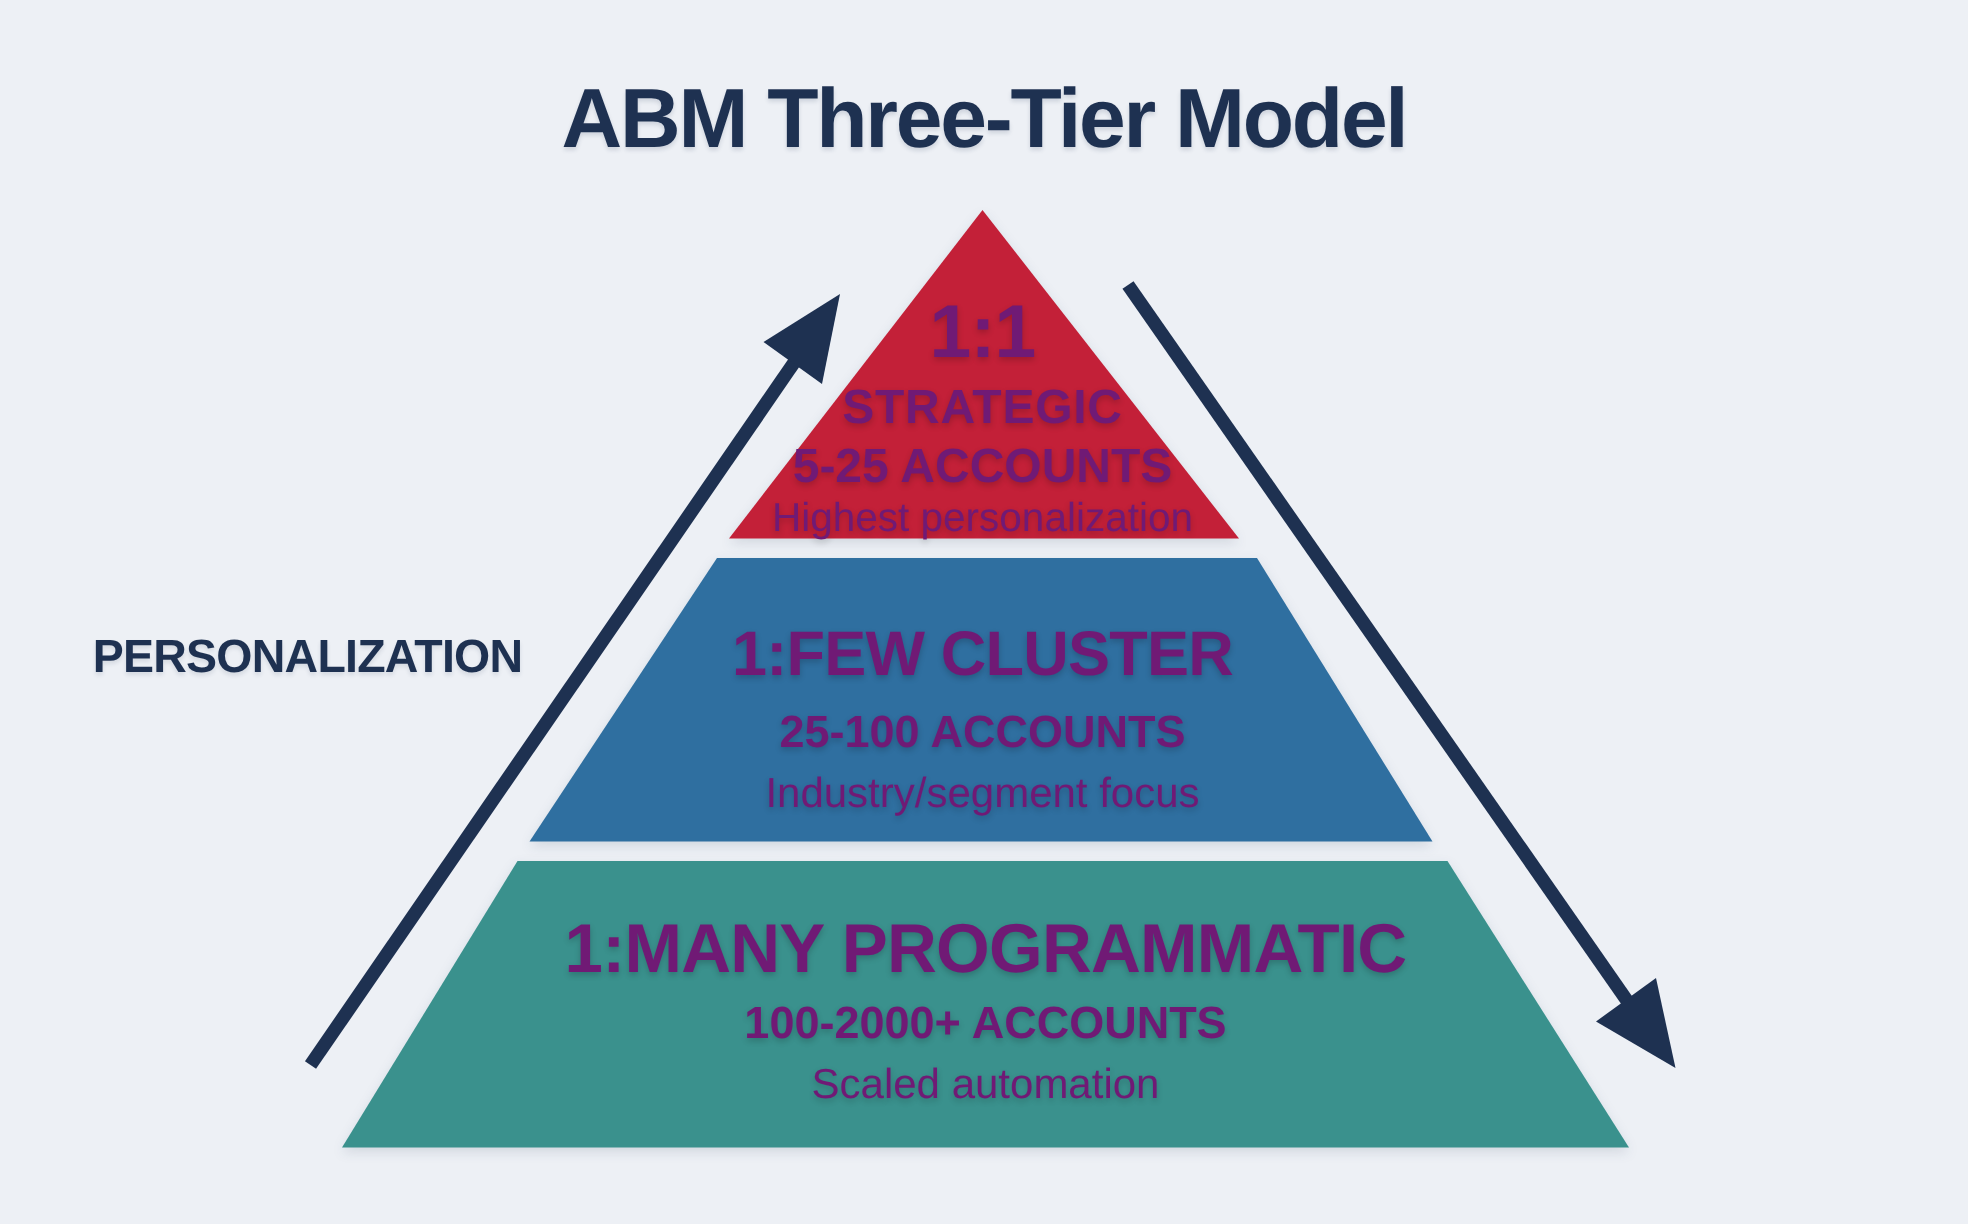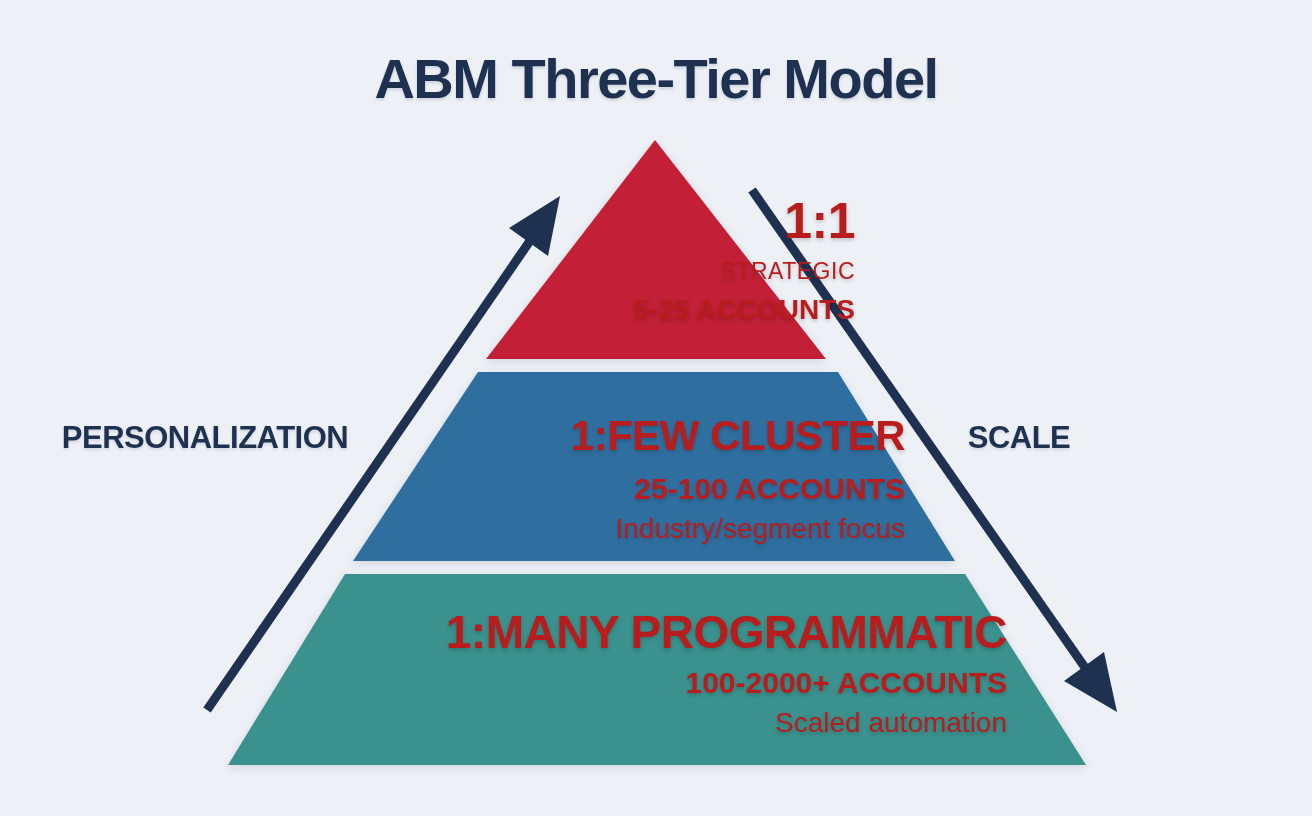--- a/index.html
+++ b/index.html
@@ -29,32 +29,32 @@
   .shapes {
     position: absolute;
     top: 0; left: 0;
     width: 1312px;
     height: 816px;
   }
   .shapes polygon.tier { filter: drop-shadow(0 3px 4px rgba(20,40,70,0.12)); }
 
   .tier-text {
     position: absolute;
-    text-align: right;
-    color: #b91c1c;
+    text-align: center;
+    color: #701a75;
     text-shadow: 0 2px 4px rgba(0,0,0,0.20);
   }
   .tier-text .heading   { font-weight: bold; letter-spacing: -0.5px; }
   .tier-text .accounts  { font-weight: bold; }
   .tier-text .desc      { font-weight: normal; }
 
   .tier1 { left: 455px; top: 194px; width: 400px; }
   .tier1 .heading  { font-size: 50px; line-height: 54px; }
-  .tier1 .sub      { font-size: 23px; line-height: 38px; font-weight: normal; letter-spacing: 0.5px; margin-top: 4px; }
-  .tier1 .accounts { font-size: 28px; line-height: 34px; margin-top: 3px; }
+  .tier1 .sub      { font-size: 32px; line-height: 38px; font-weight: bold; letter-spacing: 0.5px; margin-top: 4px; }
+  .tier1 .accounts { font-size: 32px; line-height: 34px; margin-top: 3px; }
   .tier1 .desc     { font-size: 27px; line-height: 32px; margin-top: 2px; }
 
   .tier2 { left: 405px; top: 410px; width: 500px; }
   .tier2 .heading  { font-size: 42px; line-height: 52px; }
   .tier2 .accounts { font-size: 30px; line-height: 38px; margin-top: 8px; }
   .tier2 .desc     { font-size: 28px; line-height: 34px; margin-top: 4px; }
 
   .tier3 { left: 307px; top: 606px; width: 700px; }
   .tier3 .heading  { font-size: 46px; line-height: 52px; }
   .tier3 .accounts { font-size: 30px; line-height: 38px; margin-top: 6px; }
@@ -93,30 +93,30 @@
     <g>
       <line x1="752" y1="190" x2="1086" y2="669" stroke-width="9" stroke="#1E3151"></line>
       <polygon points="1117,712 1064,681 1104,652" fill="#1E3151"></polygon>
     </g>
   </svg>
 
   <div class="tier-text tier1">
     <div class="heading">1:1</div>
     <div class="sub">STRATEGIC</div>
     <div class="accounts">5-25 ACCOUNTS</div>
+    <div class="desc">Highest personalization</div>
   </div>
 
   <div class="tier-text tier2">
     <div class="heading">1:FEW CLUSTER</div>
     <div class="accounts">25-100 ACCOUNTS</div>
     <div class="desc">Industry/segment focus</div>
   </div>
 
   <div class="tier-text tier3">
     <div class="heading">1:MANY PROGRAMMATIC</div>
     <div class="accounts">100-2000+ ACCOUNTS</div>
     <div class="desc">Scaled automation</div>
   </div>
 
   <div class="axis-label left">PERSONALIZATION</div>
-  <div class="axis-label right">SCALE</div>
 
 </div>
 
 </body></html>

